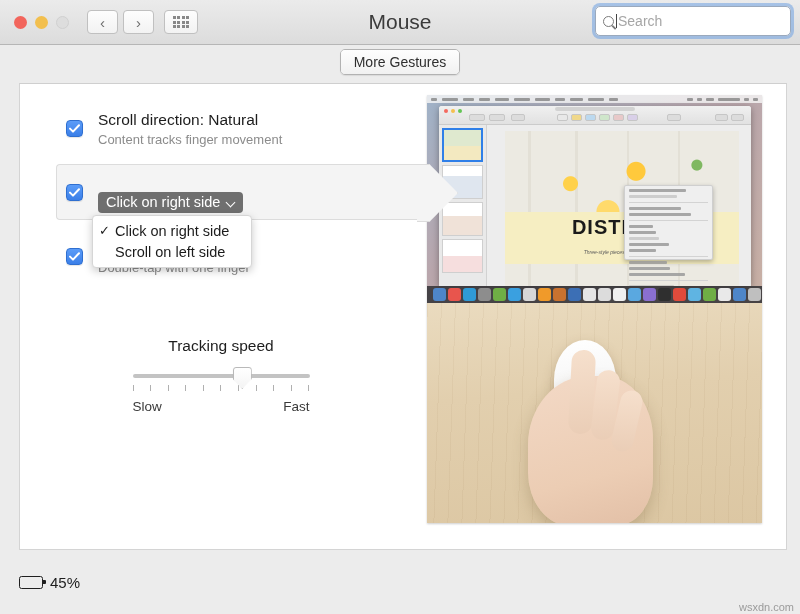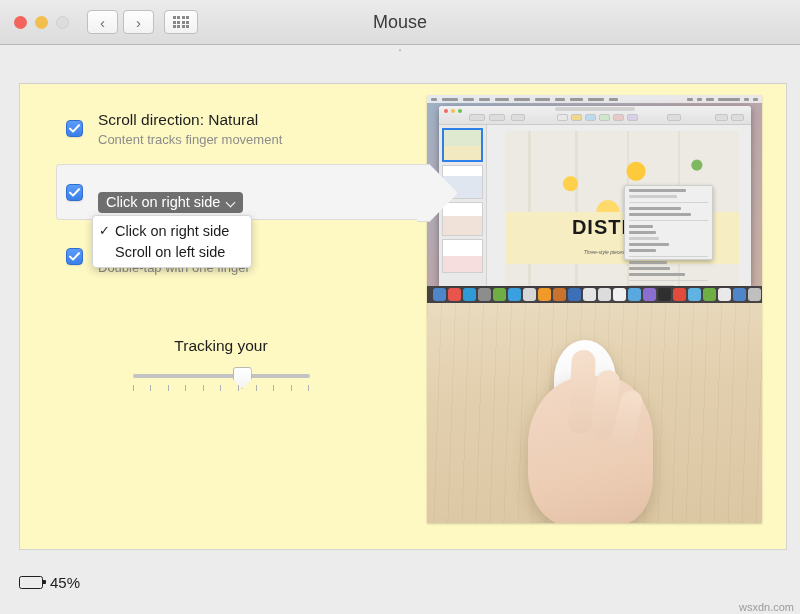--- a/index.html
+++ b/index.html
@@ -44,21 +44,21 @@
     background: linear-gradient(#fdfdfd,#f2f2f2);
     border: 1px solid #c0c0c0; border-radius: 4px;
     display: flex; align-items: center; justify-content: center;
   }
   .dotgrid { display: grid; grid-template-columns: repeat(4, 3px); grid-auto-rows: 3px; gap: 1.6px; }
   .dotgrid i { background: #888; display: block; width: 3px; height: 3px; }
 
   #win-title {
     position: absolute; left: 0; right: 0; top: 0; bottom: 0;
     display: flex; align-items: center; justify-content: center;
-    font-size: 18px; color: #3b3b3b; pointer-events: none; border-radius: 16px;
+    font-size: 21px; color: #3b3b3b; pointer-events: none; border-radius: 16px;
   }
 
   #searchwrap {
     position: absolute; right: 9px; top: 6px;
     width: 196px; height: 30px;
     border-radius: 5px;
     box-shadow: 0 0 0 3px rgba(110,160,225,0.55);
   }
   #searchfield {
     width: 100%; height: 100%;
@@ -81,21 +81,21 @@
     background: linear-gradient(#fefefe,#f1f1f1);
   }
   .tab + .tab { border-left: 1px solid #b2b2b2; }
   .tab.active { background: linear-gradient(#3e8ef0,#1a6fe0); color: #fff; }
 
   
   #panel {
     position: relative;
     margin: 4px 13px 0 19px;
     flex: 1 1 auto;
-    background: #fef9c3;
+    background: #ffffff;
     border: 1px solid #d4d4d4;
     border-top: 1px solid #cfcfcf;
   }
 
   
   #options { position: absolute; left: 0; top: 18px; width: 415px; }
 
   .optrow { position: relative; height: 62px; }
   .optrow .cbx {
     position: absolute; left: 46px; top: 18px;
@@ -314,24 +314,34 @@
           <i></i>
           <i></i>
           <i></i>
           <i></i>
           <i></i>
       </div>
     </div>
 
     <div id="win-title">Mouse</div>
 
+    <div id="searchwrap">
+      <div id="searchfield">
+        <span class="mag"></span>
+        <span class="caret"></span>
+        <span class="ph">Search</span>
+      </div>
+    </div>
   </div>
 
   <div id="tabrow">
     <div class="tabs">
+      <div class="tab">
+        <span>More Gestures</span>
+      </div>
     </div>
   </div>
 
   <div id="panel">
 
     <div id="options">
 
       <div class="optrow">
         <div class="cbx">
           <svg width="11" height="9" viewBox="0 0 11 9">
@@ -375,37 +385,41 @@
               <path d="M1 4.6 L4 7.6 L10 1.2" fill="none" stroke="#fff" stroke-width="2" stroke-linecap="round" stroke-linejoin="round"></path>
             </svg>
         </div>
         <div class="opttext" style="top:4px;">
           <div class="opttitle" style="visibility:hidden;">Smart zoom</div>
           <div class="optsub">Double-tap with one finger</div>
         </div>
       </div>
 
       <div id="slider-block">
-        <div id="slider-title">Tracking your</div>
+        <div id="slider-title">Tracking speed</div>
         <div class="track-wrap">
           <div class="track"></div>
           <div class="ticks">
             <i></i>
               <i></i>
               <i></i>
               <i></i>
               <i></i>
               <i></i>
               <i></i>
               <i></i>
               <i></i>
               <i></i>
               <i></i>
           </div>
           <div class="thumb" style="left: 62%;"></div>
+        </div>
+        <div class="endlabels">
+          <span>Slow</span>
+          <span>Fast</span>
         </div>
       </div>
     </div>
 
     <div id="preview">
 
       <div id="scr">
         <div id="scr-menubar">
           <span class="mi" style="width:6px"></span>
             <span class="mi" style="width:16px"></span>

